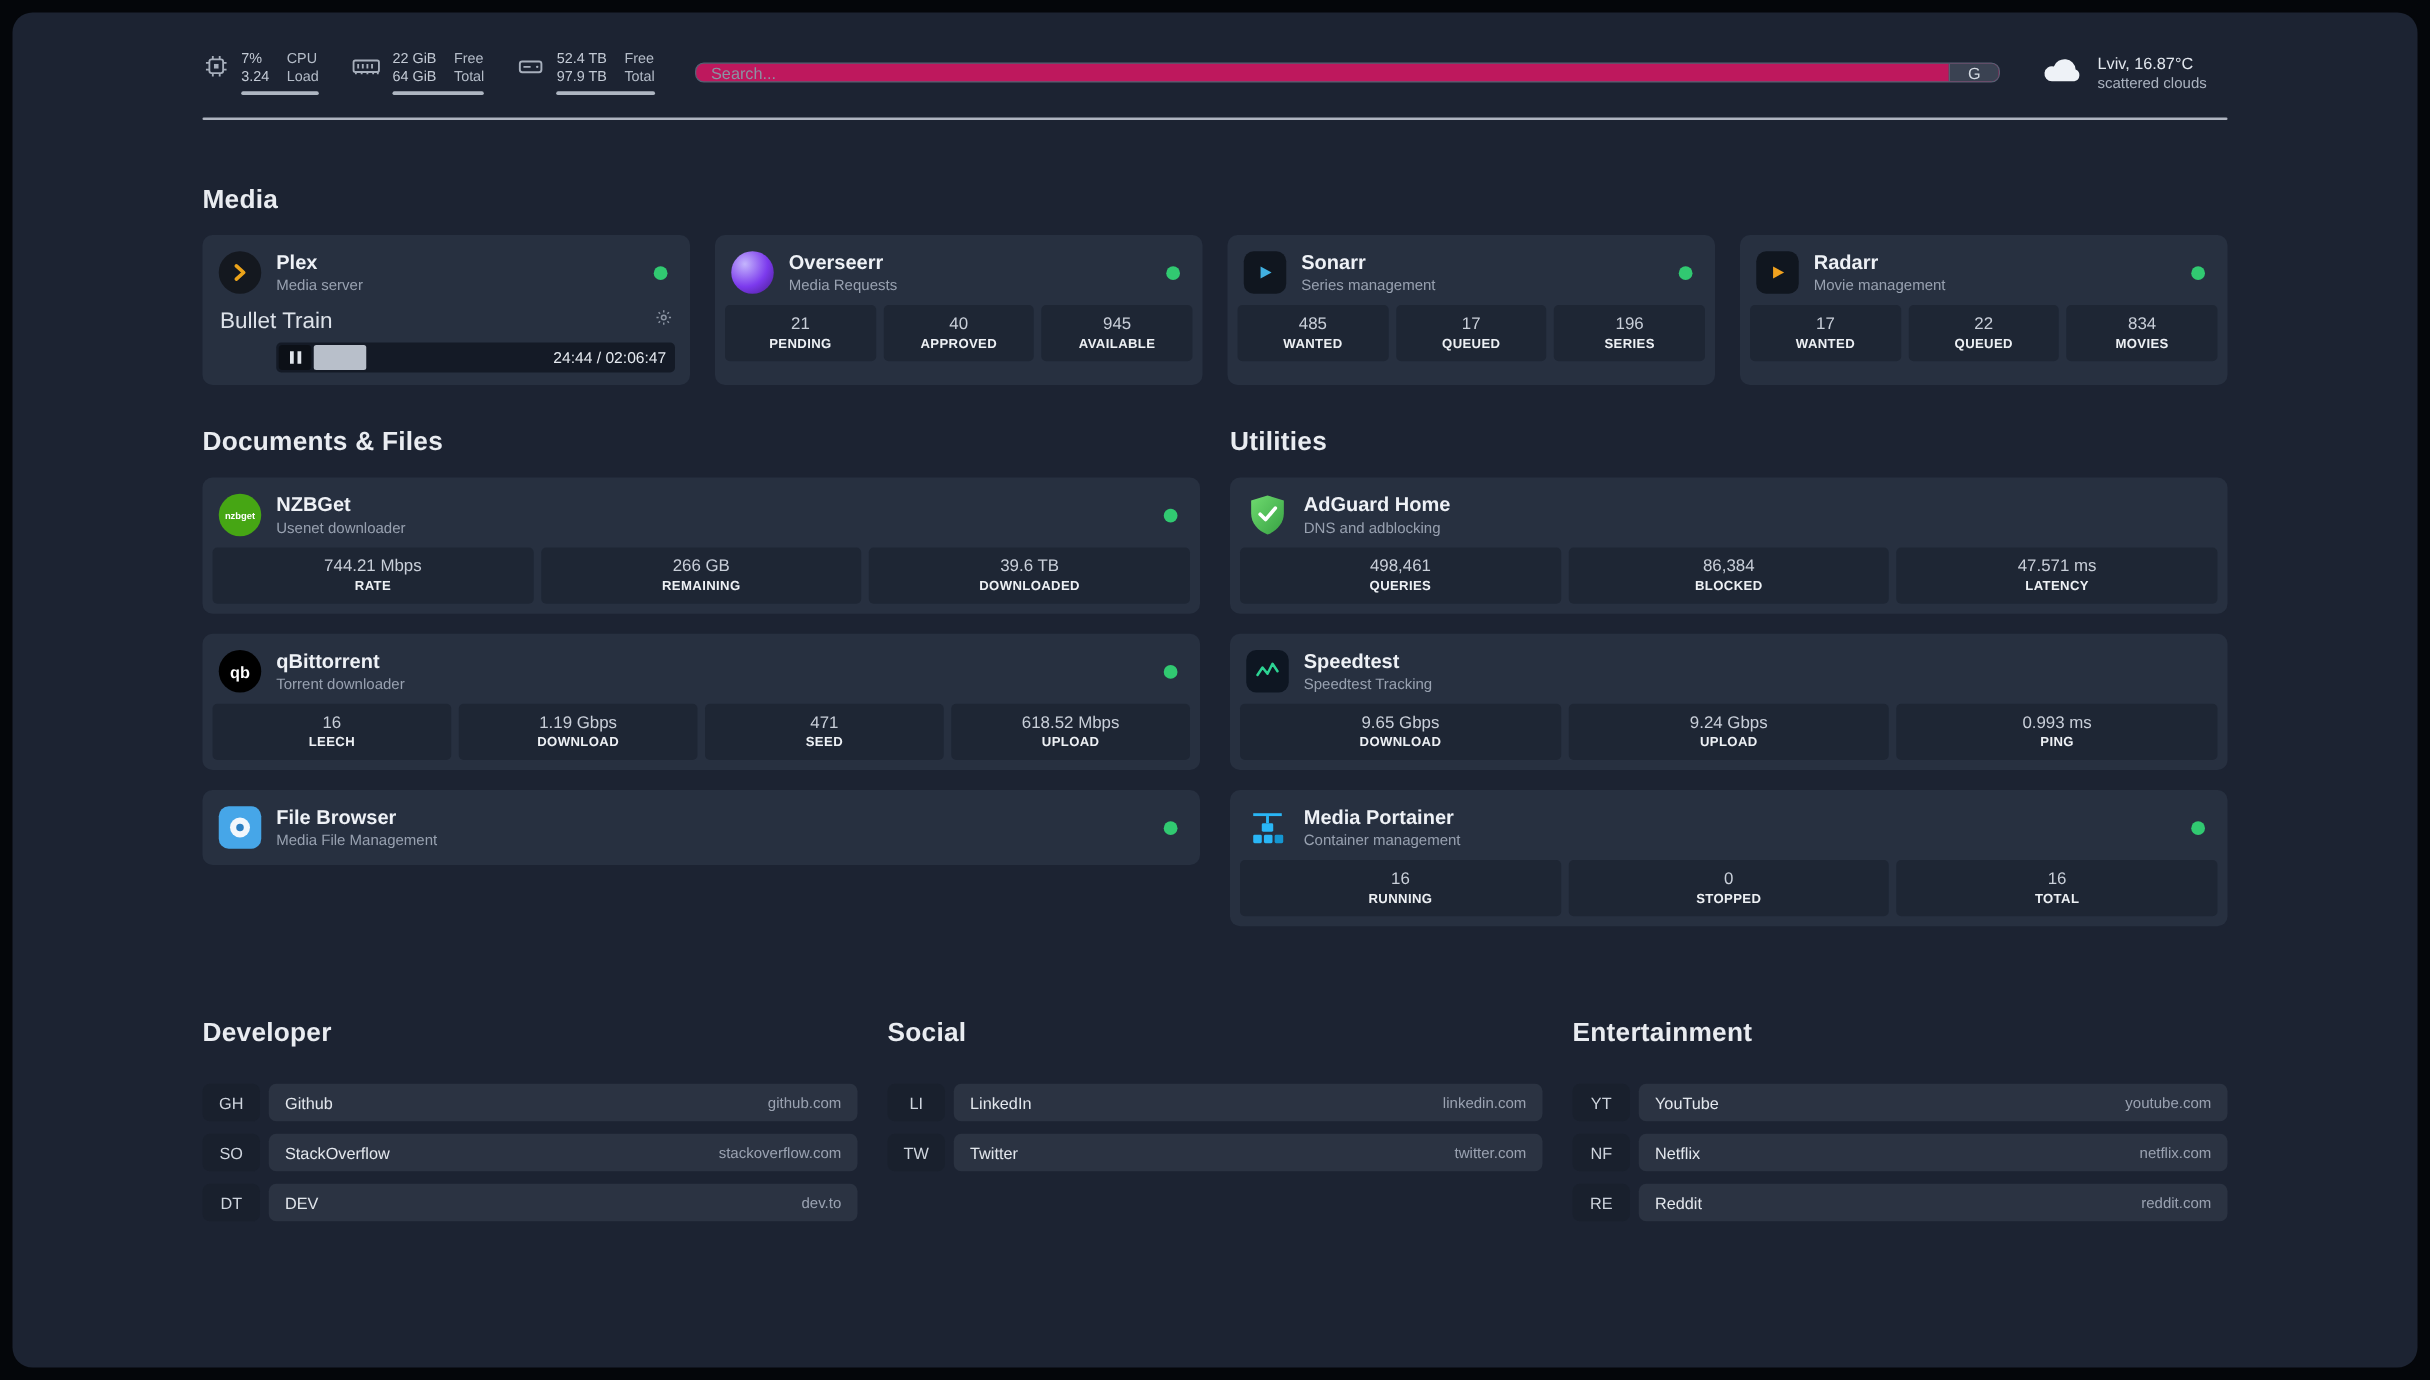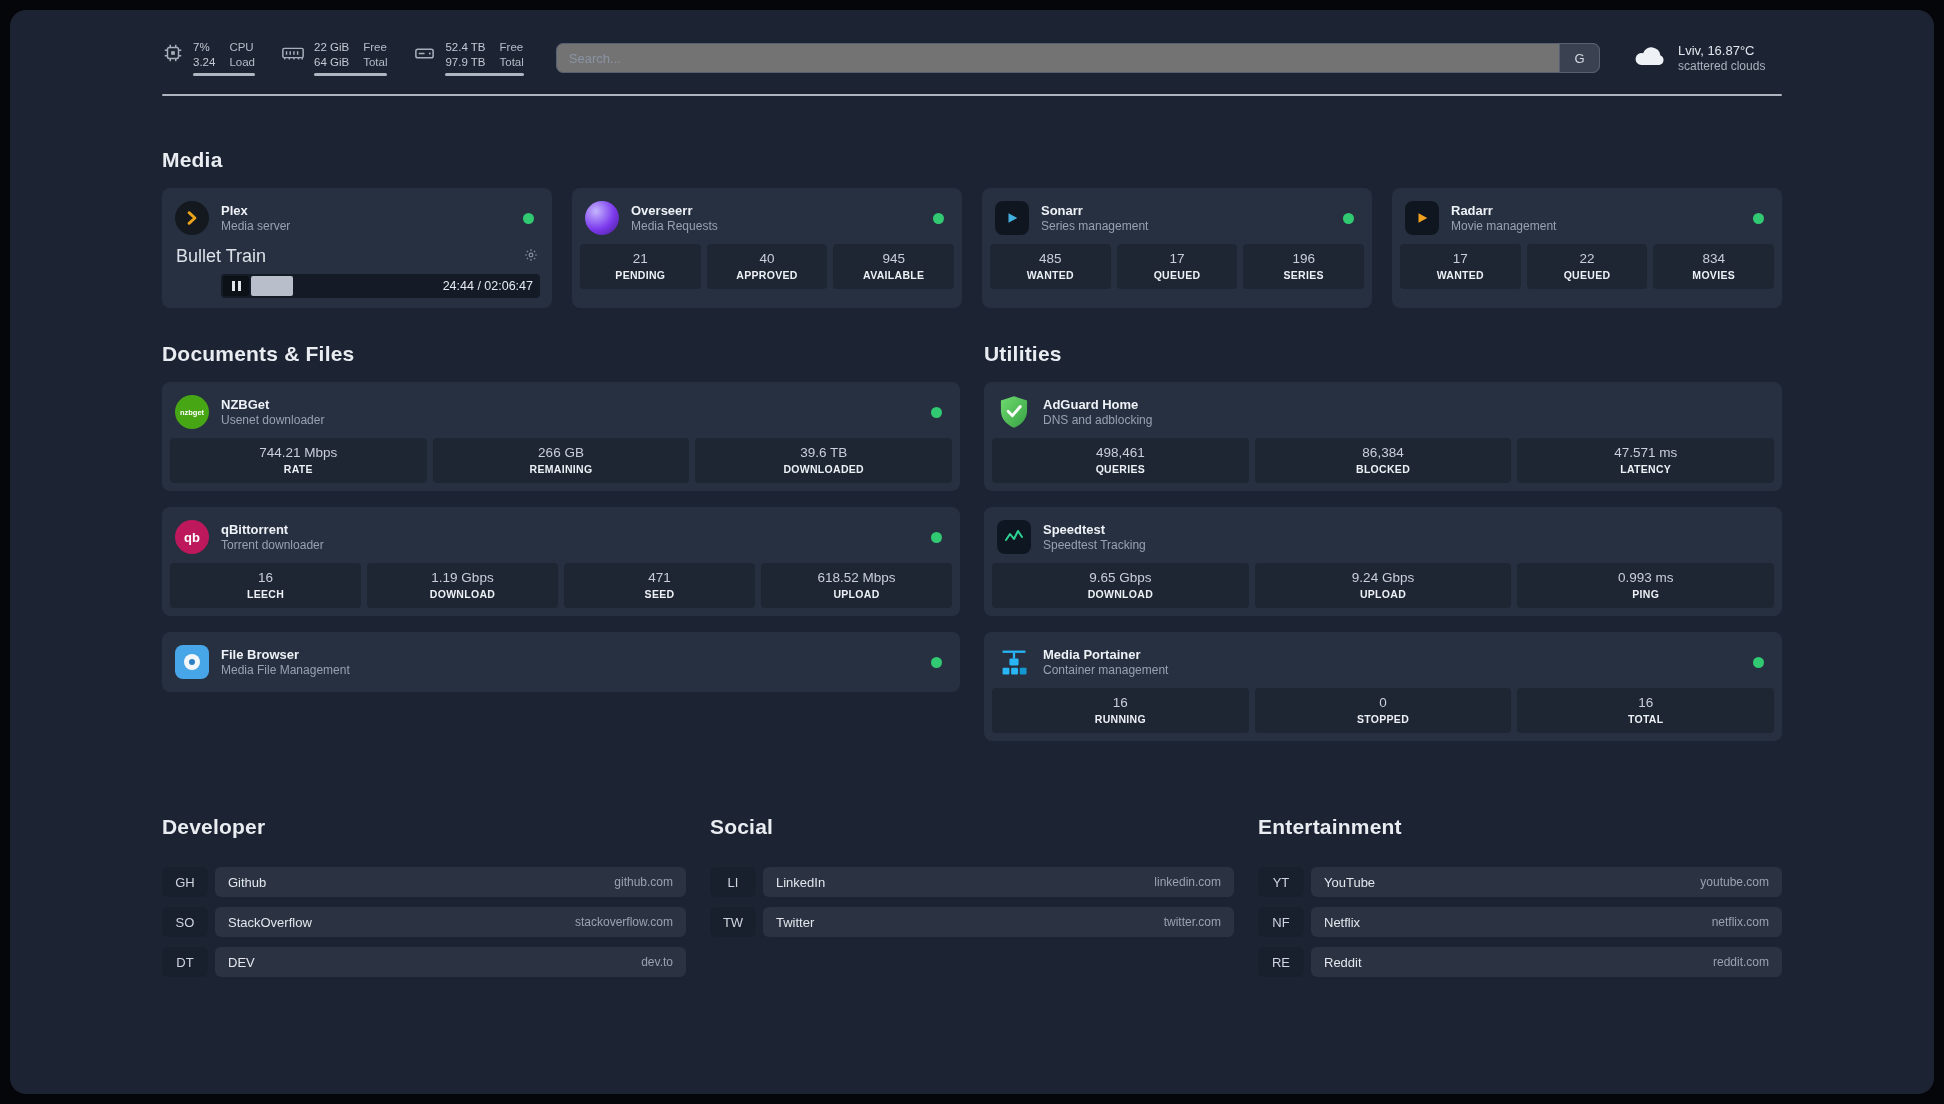--- a/index.html
+++ b/index.html
@@ -15,22 +15,22 @@
   .res-widget { display:flex; align-items:flex-start; gap:9px; }
   .res-icon { color:#a7afbc; margin-top:2px; }
   .res-body { display:flex; flex-direction:column; }
   .res-cols { display:flex; gap:14px; }
   .res-col { display:flex; flex-direction:column; gap:1px; }
   .res-val { font-size:11.5px; color:#c3cad5; line-height:14px; }
   .res-lab { font-size:11.5px; color:#b4bcc8; line-height:14px; }
   .res-bar { margin-top:4px; height:3px; border-radius:2px; background:#aeb6c2; }
 
   .searchbox {
-    flex:1; display:flex; align-items:stretch; height:30px; margin:0 6px;
-    background:#737373; border:1px solid #566073; border-radius:7px; overflow:hidden;
+    flex:1; display:flex; align-items:stretch; height:16px; margin:0 6px;
+    background:#be185d; border:1px solid #566073; border-radius:7px; overflow:hidden;
   }
   .searchbox input {
     flex:1; background:transparent; border:none; outline:none;
     color:#dfe4ec; font-size:13px; padding:0 12px; font-family:"Liberation Sans", sans-serif;
   }
   .searchbox input::placeholder { color:#8a93a3; }
   .search-provider {
     width:40px; display:flex; align-items:center; justify-content:center;
     background:#3a4252; color:#d4dae2; font-size:13px; cursor:pointer;
     border-left:1px solid #566073;
@@ -44,40 +44,40 @@
   .divider { margin-top:18px; height:2px; background:#c8ced9; border-radius:1px; opacity:.85; }
 
   
   h2.section-title { font-size:21px; font-weight:700; color:#e9ecf1; letter-spacing:.2px; }
   .media-section { margin-top:52px; }
   .media-grid { margin-top:16px; display:grid; grid-template-columns:repeat(4,1fr); gap:20px; }
 
   .card { background:#273040; border-radius:8px; padding:8px; cursor:pointer; }
   .card-header { display:flex; align-items:center; gap:11px; padding:4px 6px 8px 4px; }
   .app-titles { display:flex; flex-direction:column; gap:1px; }
-  .app-name { font-size:13px; font-weight:700; color:#eef1f6; }
+  .app-name { font-size:16px; font-weight:700; color:#eef1f6; }
   .app-desc { font-size:12px; color:#98a1b0; }
   .spacer { flex:1; }
   .status-dot { width:11px; height:11px; border-radius:50%; background:#31c971; margin-right:4px; }
 
   .stats-row { display:flex; gap:6px; }
   .stat { flex:1; background:#1e2634; border-radius:4px; padding:7px 2px 8px; text-align:center; }
   .stat-value { font-size:13.5px; color:#c9cfd9; margin-bottom:3px; }
   .stat-label { font-size:10.5px; font-weight:700; color:#edf0f4; letter-spacing:.3px; }
 
   
   .app-icon { width:36px; height:36px; display:flex; align-items:center; justify-content:center; flex:0 0 36px; }
   .icon-circle { width:34px; height:34px; border-radius:50%; display:flex; align-items:center; justify-content:center; }
   .icon-square { width:34px; height:34px; border-radius:8px; display:flex; align-items:center; justify-content:center; }
   .plex-bg { background:#14181f; }
   .overseerr-bg { background:radial-gradient(circle at 32% 30%, #c4b5fd, #7c3aed 55%, #4c1d95 95%); }
   .dark-sq { background:#10161f; }
   .nzbget-bg { background:#46a614; }
   .nzbget-bg span { color:#fff; font-size:7.5px; font-weight:700; }
-  .qb-bg { background:#be185d; }
+  .qb-bg { background:#000000; }
   .qb-bg span { color:#fff; font-size:13px; font-weight:700; }
   .fb-bg { background:#46a6e8; position:relative; }
   .fb-bg .fb-disk { width:16px; height:16px; border-radius:50%; background:#f2f7fc; display:flex; align-items:center; justify-content:center; }
   .fb-bg .fb-dot { width:6px; height:6px; border-radius:50%; background:#2b7fc2; }
 
   
   .player { padding:0 4px 2px; }
   .player-title-row { display:flex; align-items:center; padding:2px 2px 7px; }
   .player-title { font-size:18px; color:#dde2e9; }
   .player-bar { display:flex; align-items:center; background:#141a26; border-radius:4px; padding:2px; height:24px;margin-left:47px; }

